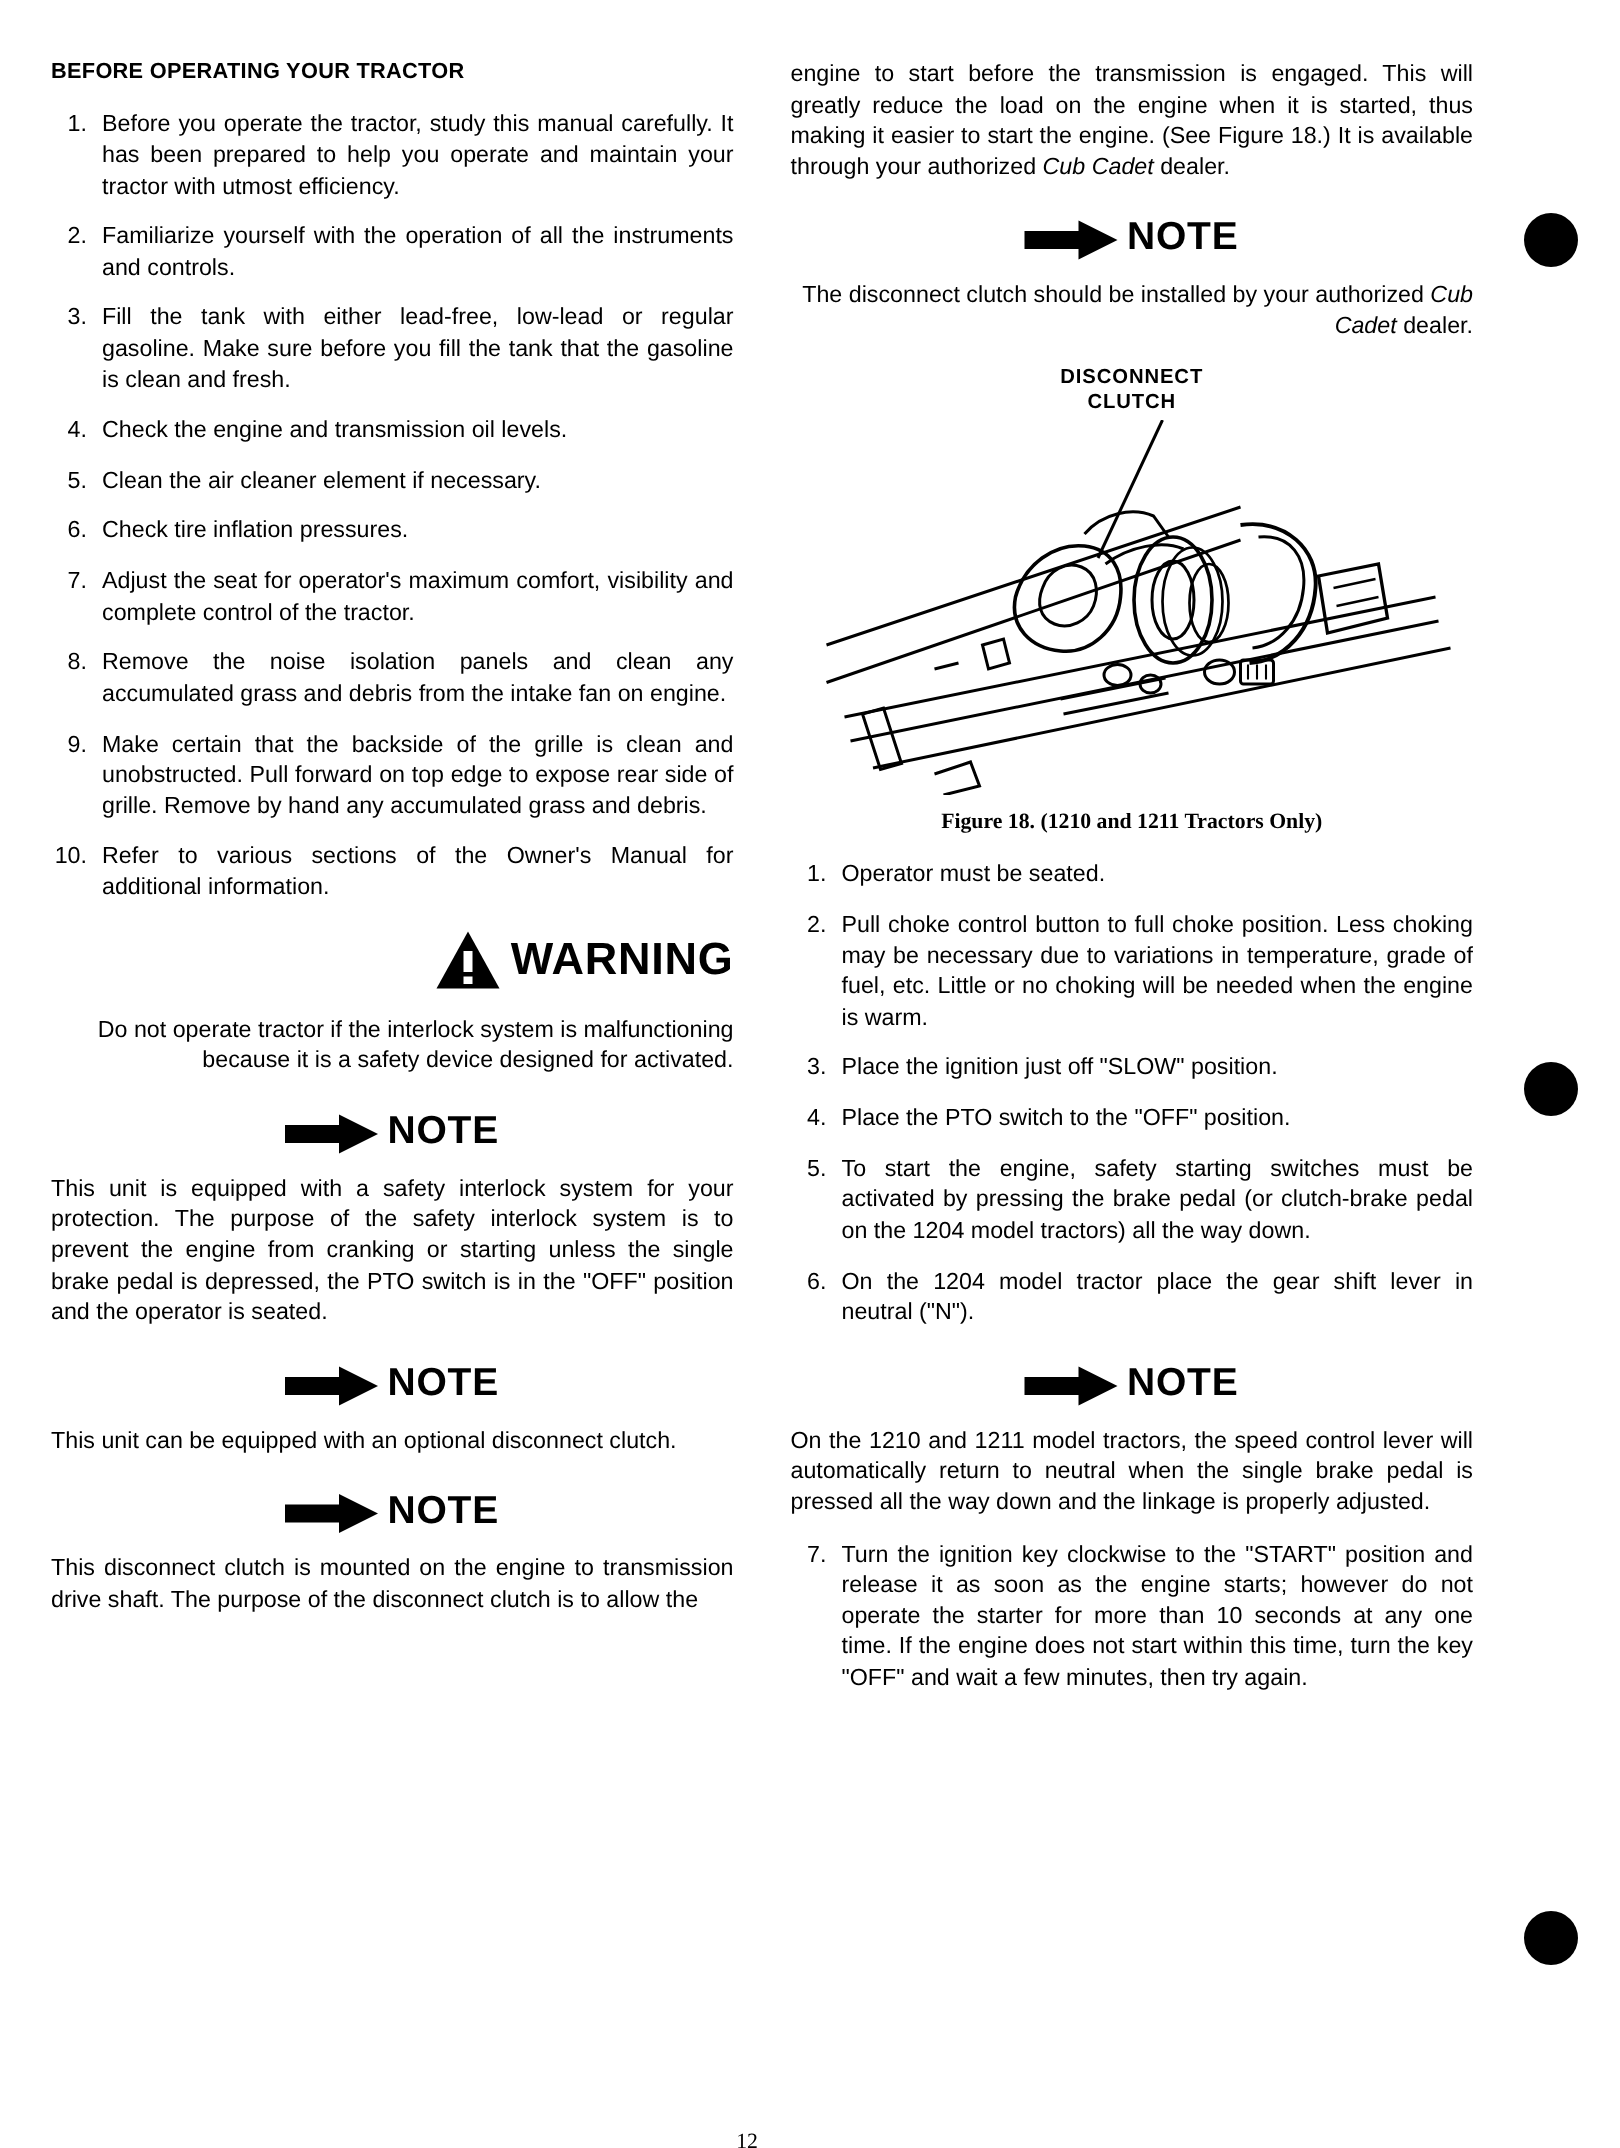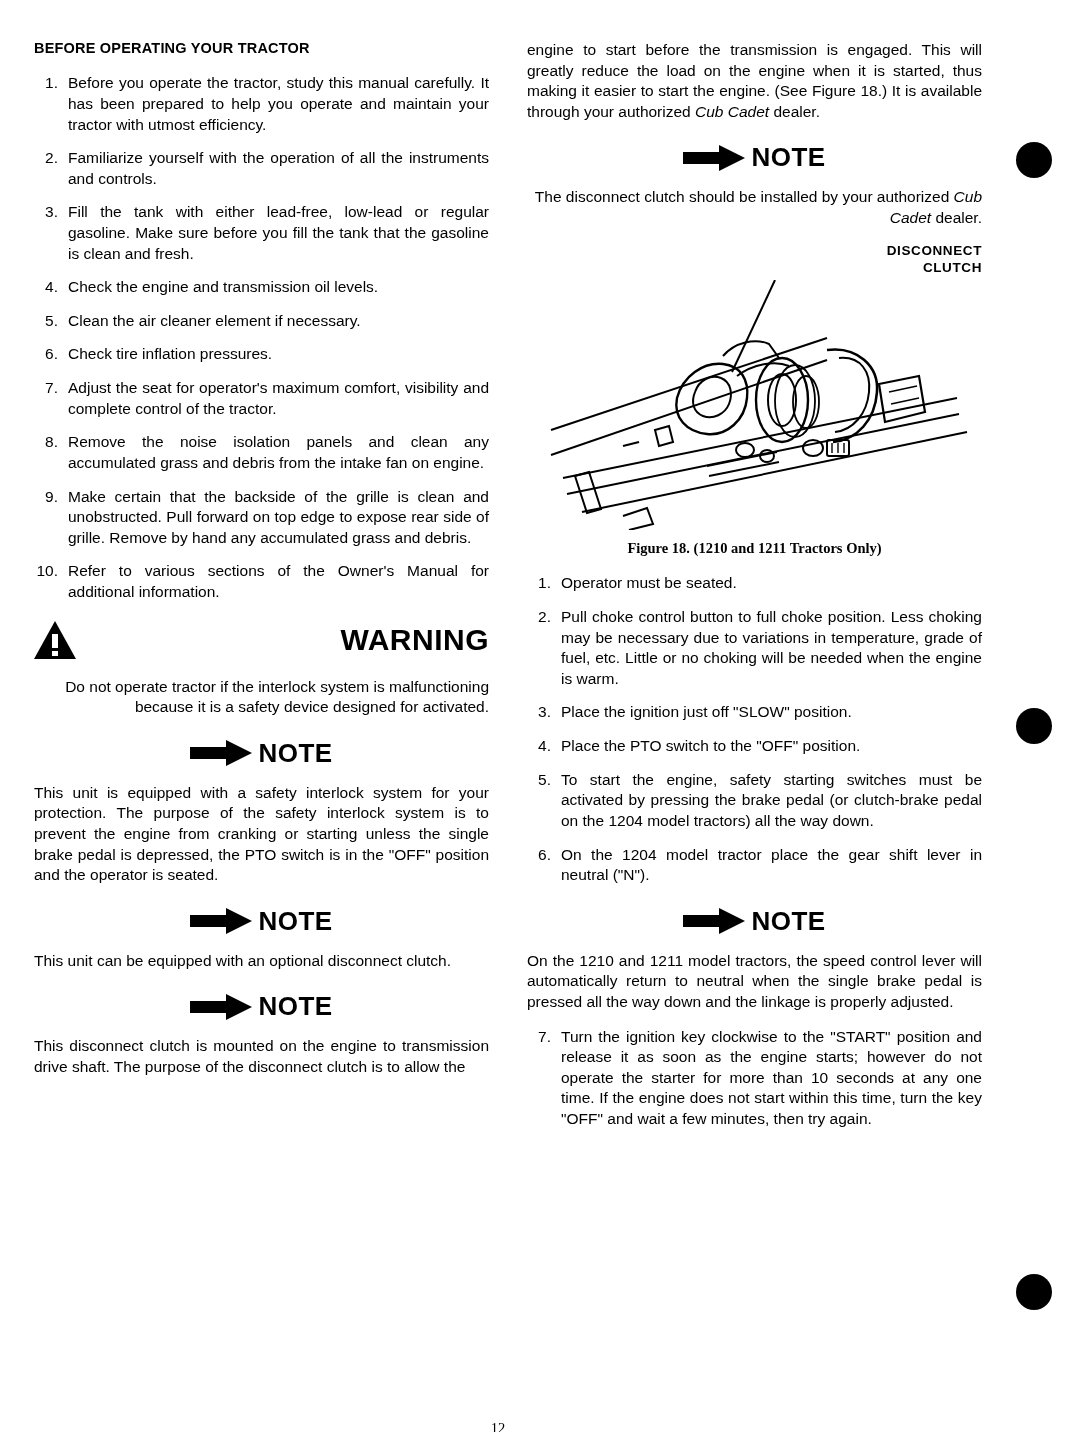--- a/index.html
+++ b/index.html
@@ -80,21 +80,21 @@
     text-align: justify;
   }
   p.para.nojustify {
     text-align: right;
   }
   .note-block {
     margin: 20px 0 12px 0;
   }
   .note-header {
     display: flex;
-    align-items: center;
+    align-items: flex-end;
     justify-content: center;
     gap: 6px;
     margin-bottom: 14px;
   }
   .note-header .arrow {
     display: inline-block;
     width: 62px;
     height: 26px;
     position: relative;
   }
@@ -117,21 +117,21 @@
     border-left: 26px solid #000;
   }
   .note-header .note-word {
     font-size: 26px;
     font-weight: bold;
     letter-spacing: 0.5px;
   }
   .warn-header {
     display: flex;
     align-items: center;
-    justify-content: space-between;
+    justify-content: flex-end;
     gap: 8px;
     margin: 18px 0 18px 0;
   }
   .warn-tri {
     width: 42px;
     height: 38px;
     position: relative;
   }
   .warn-tri .tri {
     position: absolute;
@@ -165,21 +165,21 @@
     letter-spacing: 0.5px;
   }
   .fig-caption {
     text-align: center;
     font-size: 14.5px;
     font-weight: bold;
     font-family: "Liberation Serif", serif;
     margin: 10px 0 16px 0;
   }
   .fig-label {
-    text-align: right;
+    text-align: center;
     font-size: 13.5px;
     font-weight: bold;
     letter-spacing: 0.6px;
     line-height: 1.25;
     margin-bottom: 4px;
   }
   .figure-box {
     width: 100%;
     height: 250px;
     position: relative;

